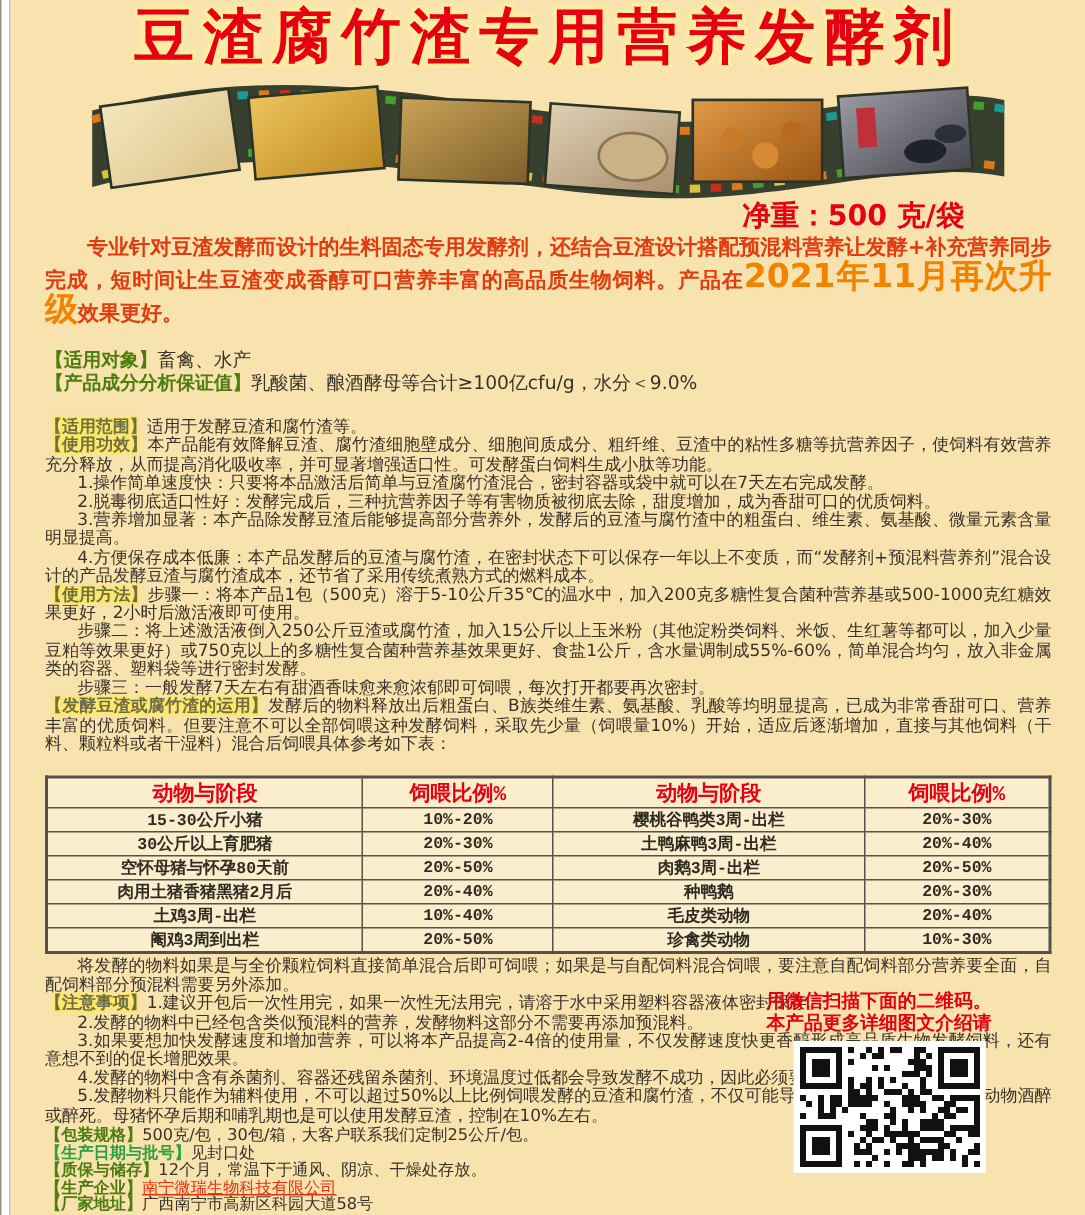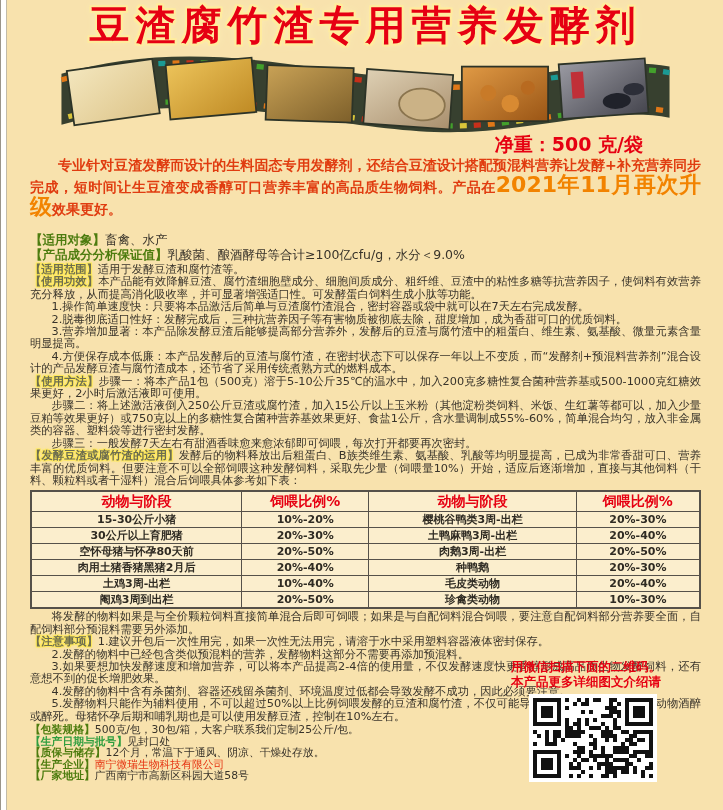--- a/index.html
+++ b/index.html
@@ -38,38 +38,38 @@
   .lab-red{color:#4d7c0f;}
   .lab-green{color:#2f9e3f;}
   .lab-olive{
     color:#6e6e4e;
     text-shadow:1px 1px 0 #ffe95c,-1px -1px 0 #ffe95c,1px -1px 0 #ffe95c,
       -1px 1px 0 #ffe95c,0 0 4px #ffe95c;
   }
   
   .bpar{margin:0;font-size:11.3px;line-height:12.4px;color:#38332a;text-align:justify;}
   .bpar.ind{text-indent:1.9em;}
-  #body-blocks{margin-top:2px;}
-  
-  .feed-table{width:100%;border-collapse:collapse;margin:3px 0 2px 0;
-    background:rgba(255,253,245,0.45);}
+  #body-blocks{margin-top:17px;}
+  
+  .feed-table{width:100%;border-collapse:collapse;margin:15px 0 2px 0;
+    background:rgba(255,253,245,0.45);font-family:Liberation Mono, monospace;}
   .feed-table th{
     border:1px solid #55514a;font-size:14px;font-weight:bold;color:#e60012;
     height:19px;text-align:center;padding:0;
   }
   .feed-table td{
     border:1px solid #55514a;font-size:11px;font-weight:bold;color:#2f2b23;
     height:13.5px;text-align:center;padding:0;
   }
   .feed-table{border:2px solid #55514a;}
   .col-a{width:31.5%;} .col-b{width:19%;} .col-c{width:31%;} .col-d{width:18.5%;}
   
   #product-info{width:505px;margin-top:1px;}
   .pline{font-size:10.8px;line-height:11.6px;color:#38332a;white-space:nowrap;}
-  .pline .val-red{color:#e5310f;}
+  .pline .val-red{color:#e5310f;text-decoration:underline;}
   
   .qr-block{position:absolute;right:20px;top:659px;width:192px;z-index:3;}
   .qr-note{font-size:12.5px;font-weight:bold;color:#e60012;line-height:15px;}
   .qr-svg{display:block;margin:5px 0 0 18px;background:#ffffff;}
 </style>
 </head>
 <body>
 
 <div class="page-edge"></div>
 

